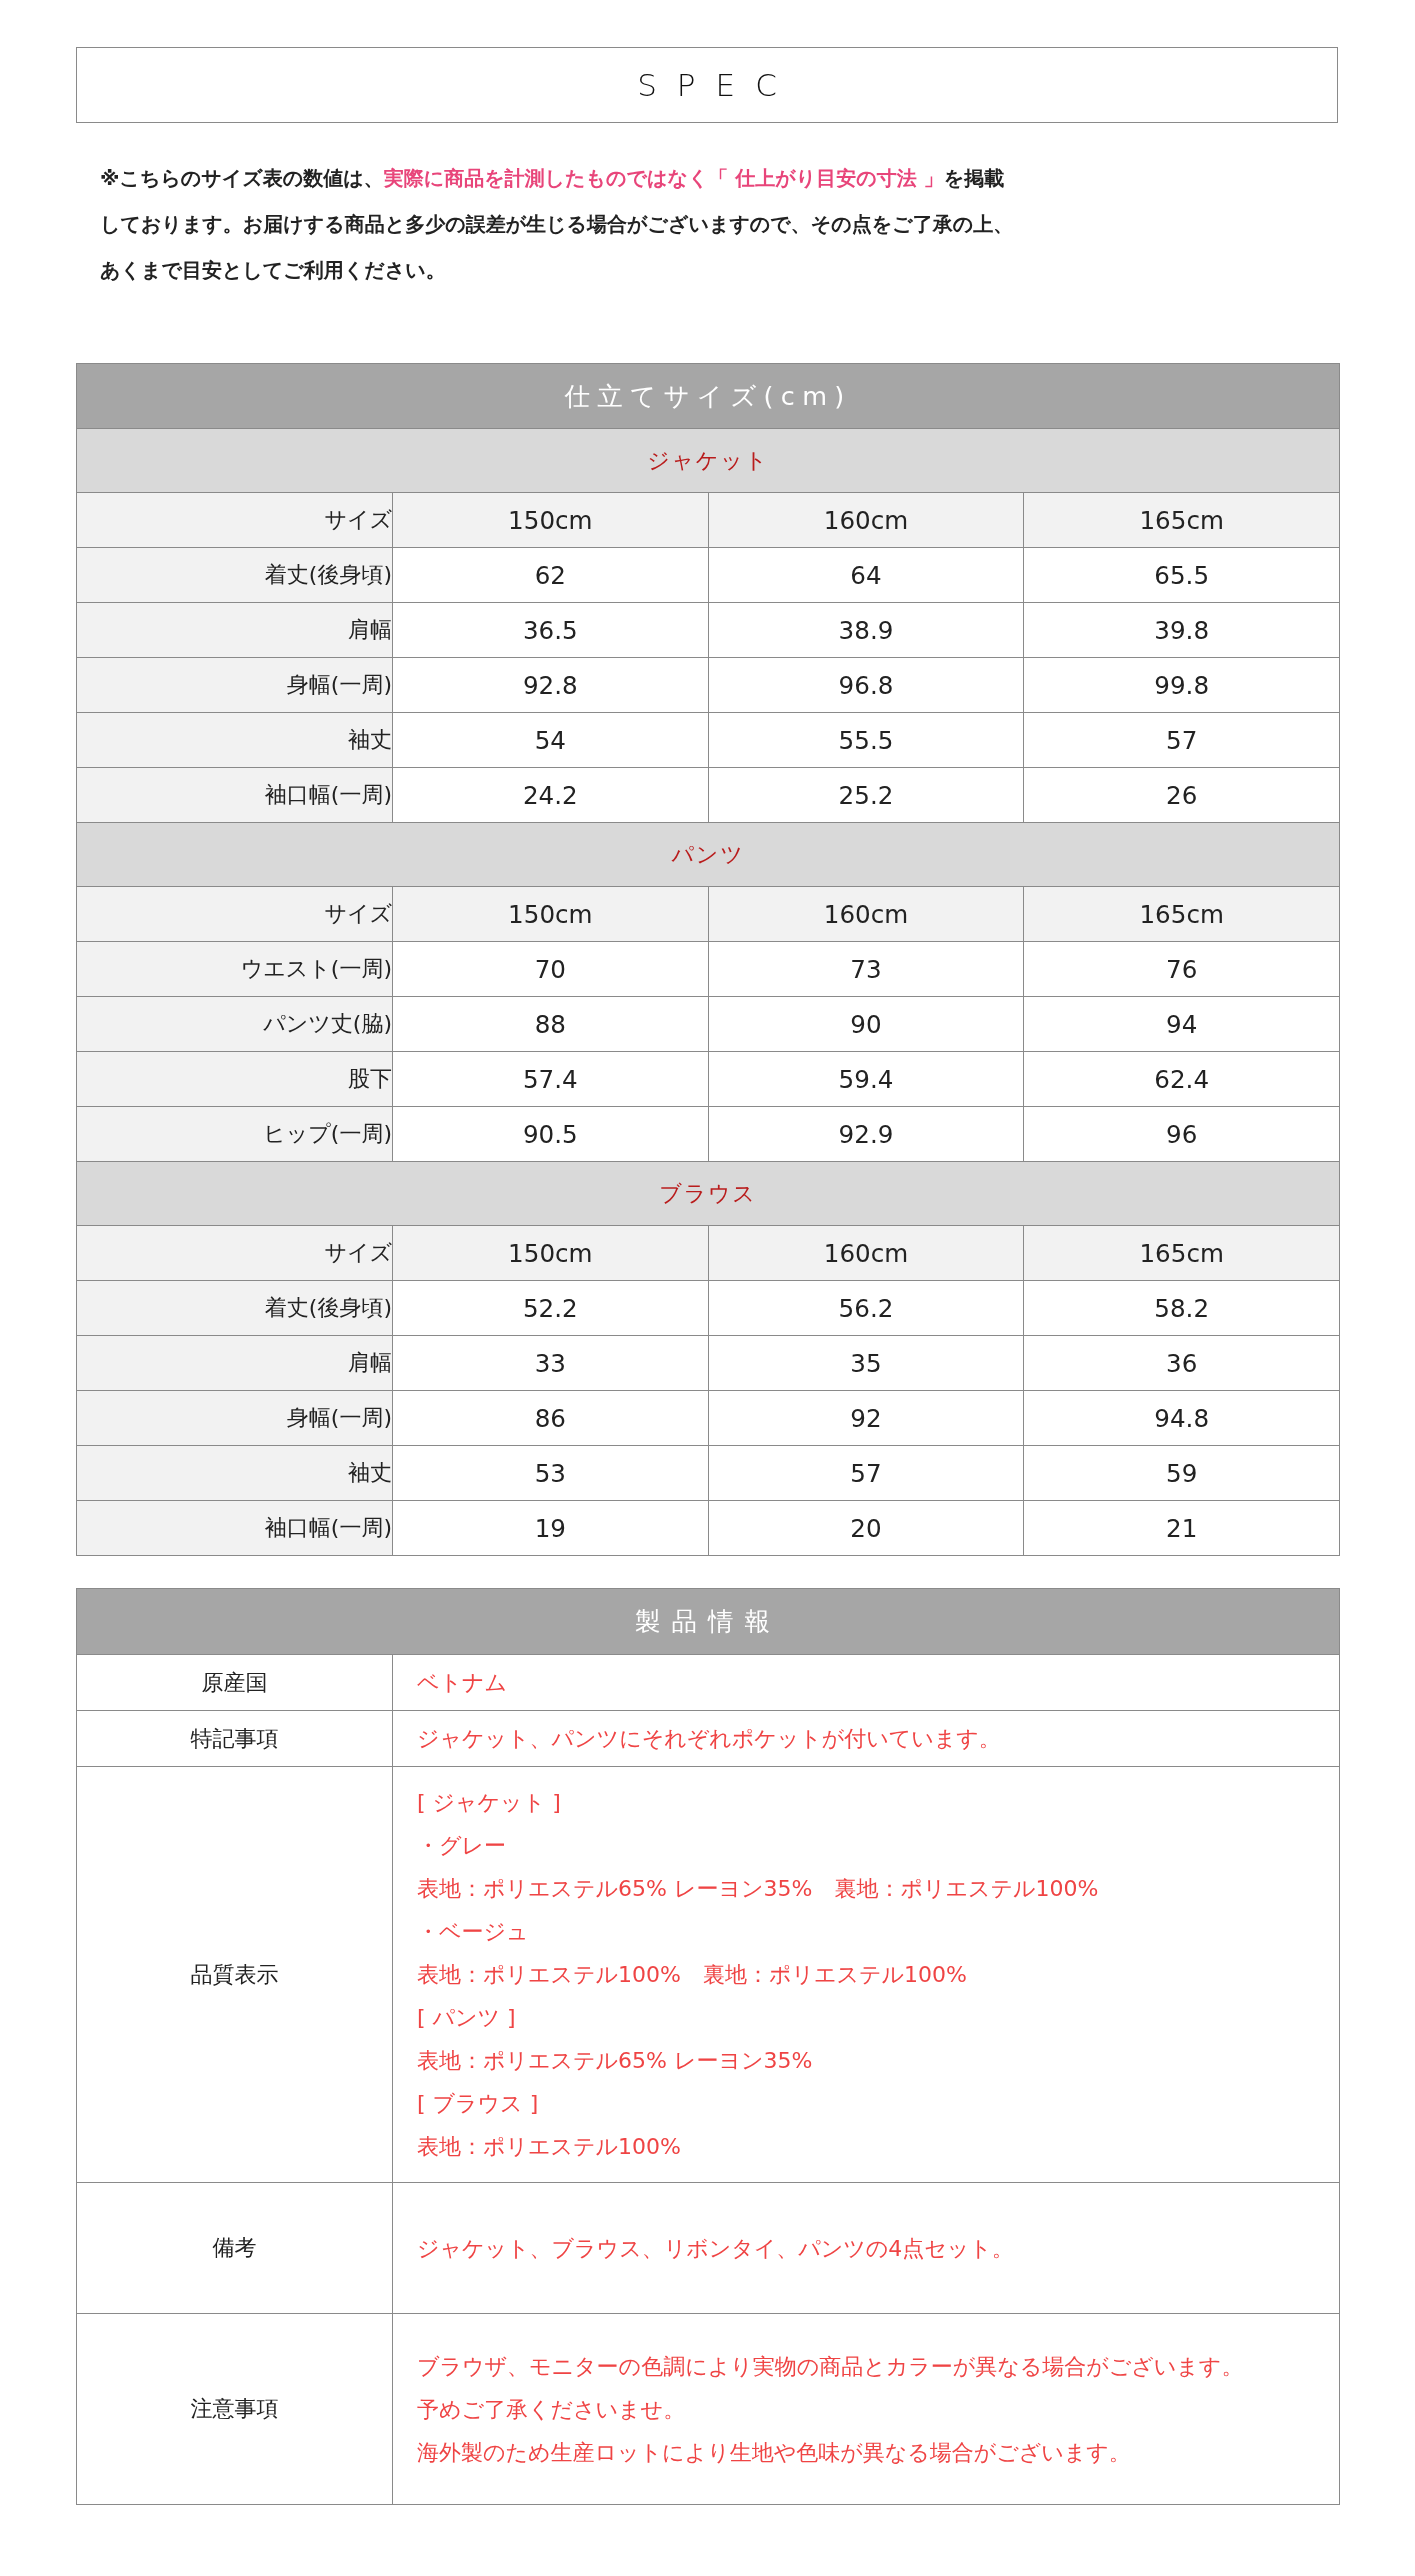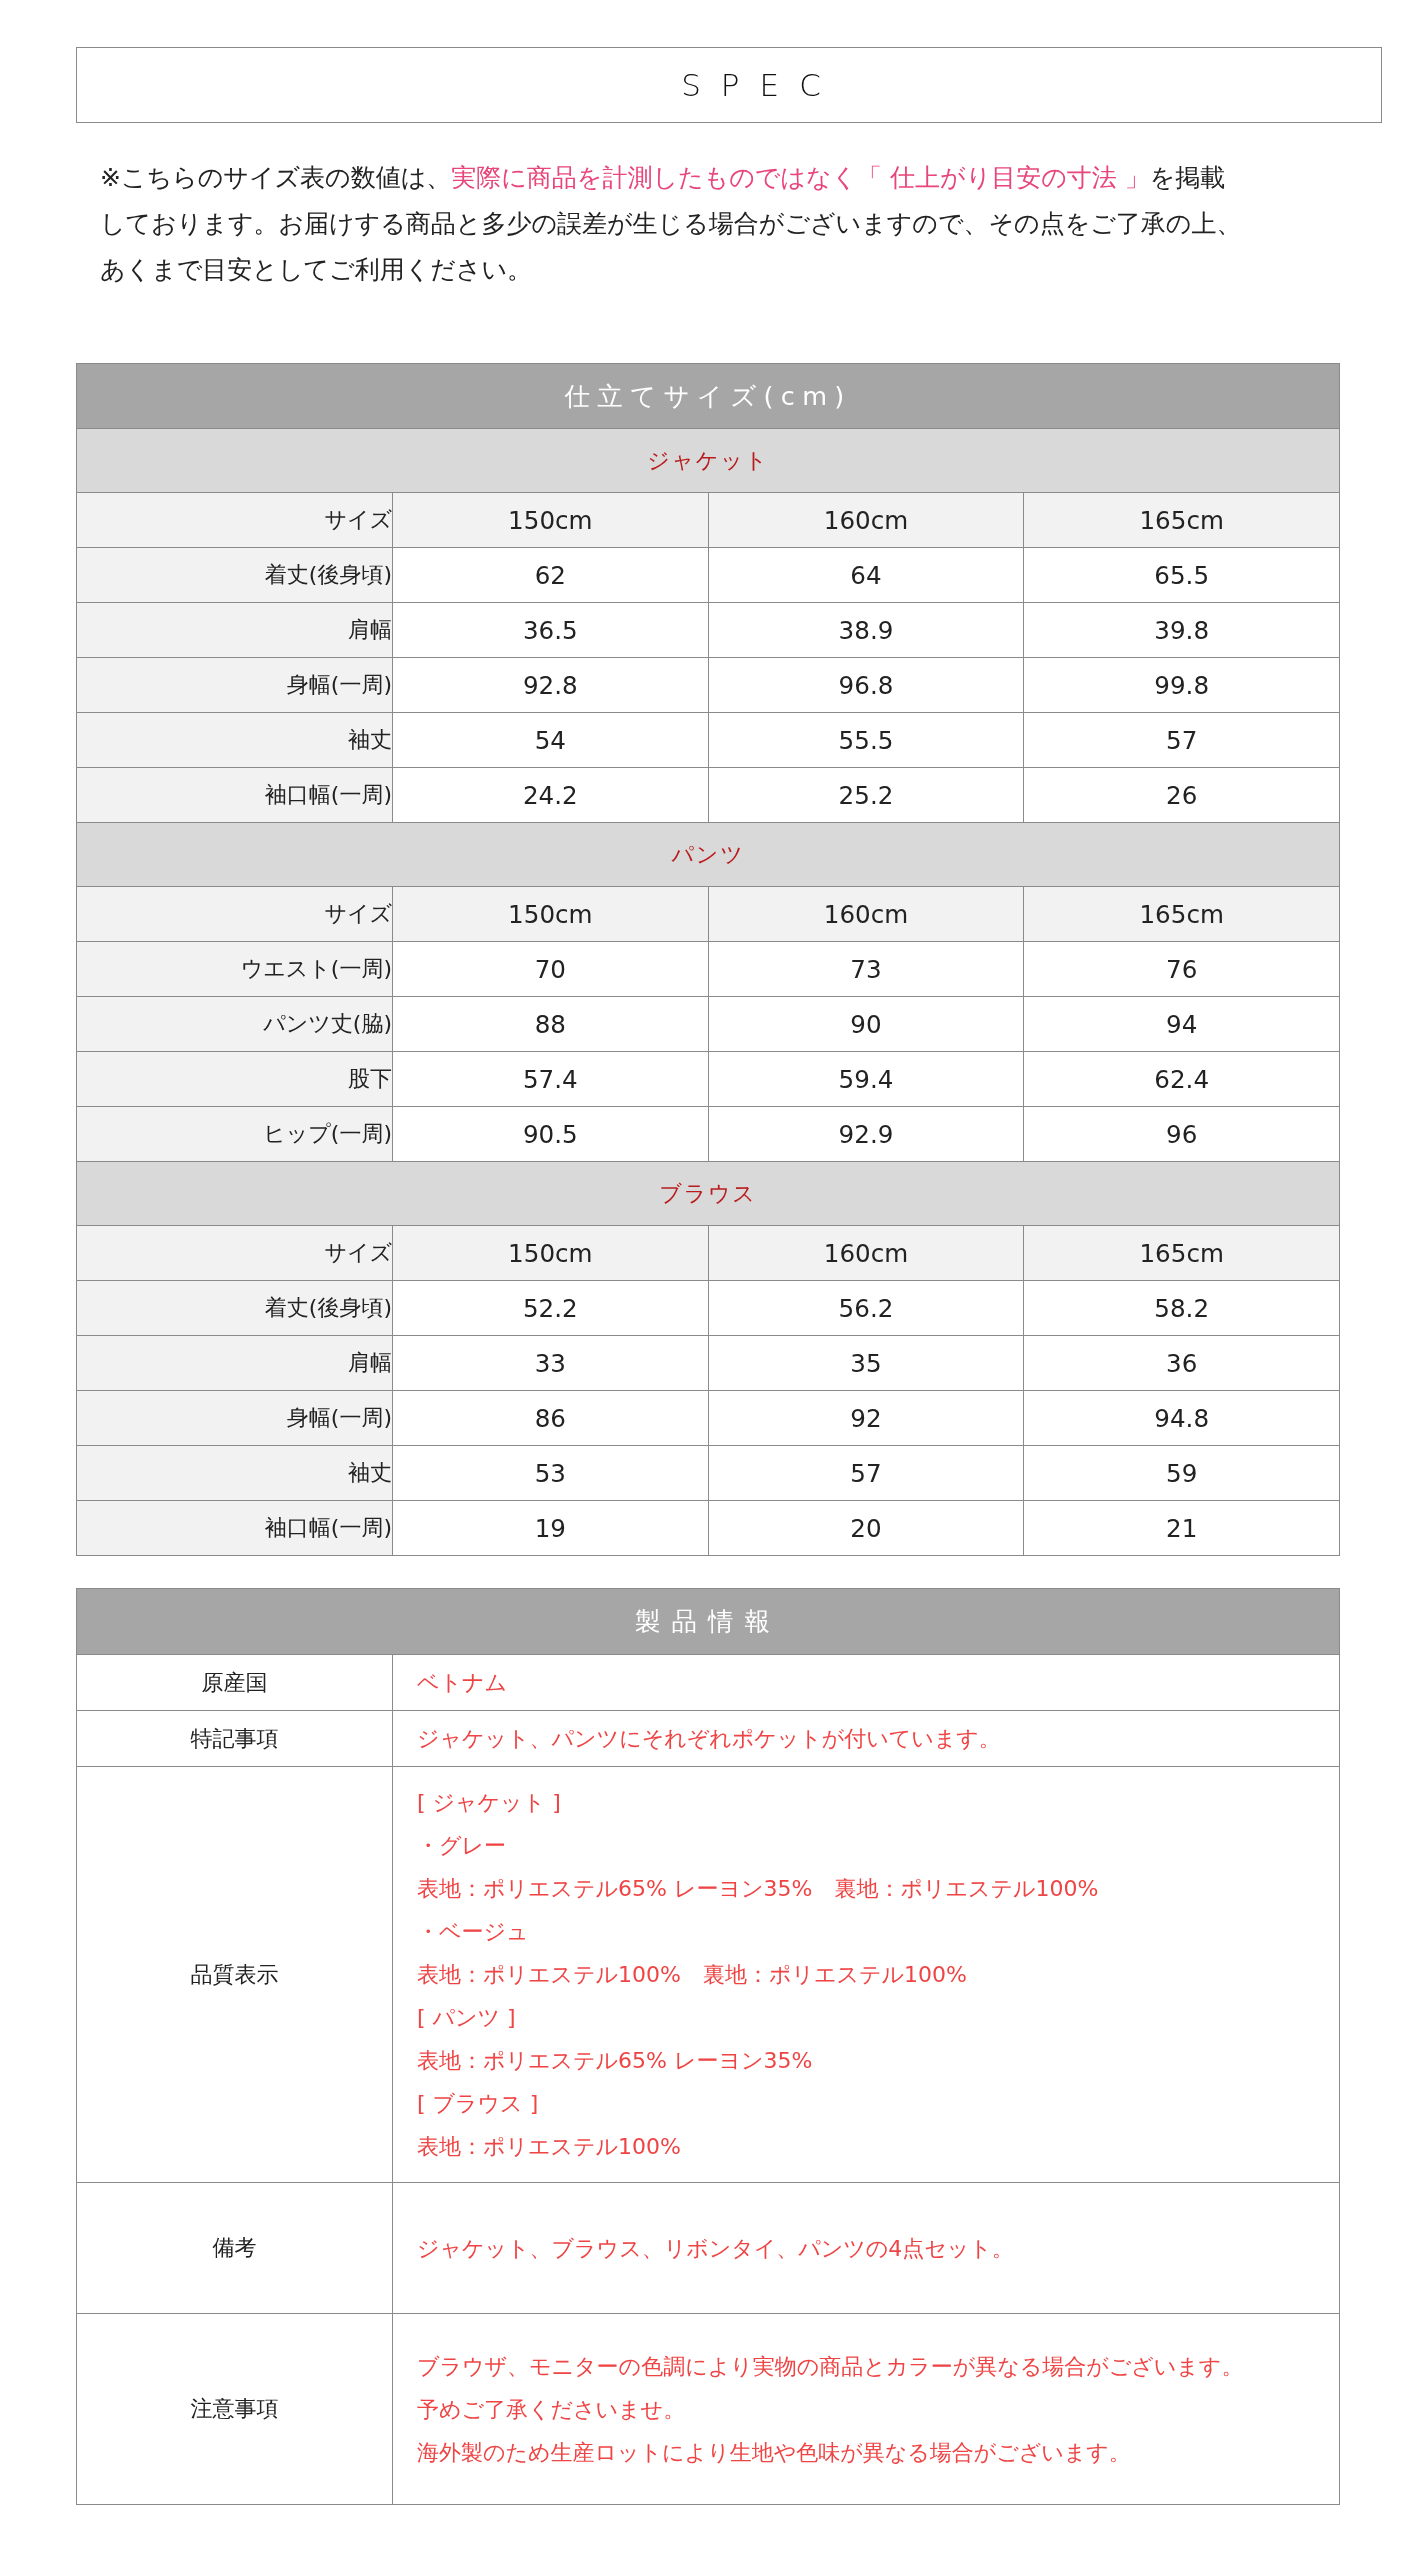--- a/index.html
+++ b/index.html
@@ -1,20 +1,20 @@
 <!DOCTYPE html>
 <html style="font-size:14.6px"><head>
 <meta charset="utf-8">
 <style>
   html, body { margin:0; padding:0; background:#ffffff; }
   body { width:1415px; height:2576px; position:relative; font-family:"DejaVu Sans", sans-serif; color:#222; }
   .wrap { position:absolute; left:76px; width:1264px; }
-  .spec-box { top:47px; height:74px; border:1.8px solid #8a8a8a; display:flex; align-items:center; justify-content:center; box-sizing:content-box; width:1260px;padding-left:44px; }
+  .spec-box { top:47px; height:74px; border:1.8px solid #8a8a8a; display:flex; align-items:center; justify-content:center; box-sizing:content-box; width:1260px; }
   .spec-title { font-size:31px; letter-spacing:20px; padding-left:20px; color:#111; font-weight:300; }
-  .note { top:155px; left:100px; width:1240px; font-size:25px; line-height:46px; color:#222; }
+  .note { top:155px; left:100px; width:1240px; font-size:20px; line-height:46px; color:#222;font-weight:bold; }
   .note .pink { color:#e8457a; }
   table { border-collapse:collapse; width:1264px; table-layout:fixed;margin-top:48px; }
   td, th { border:1.8px solid #8a8a8a; text-align:center; font-weight:normal; padding:0; }
   .size-table { top:315px; }
   .title-bar { background:#a6a6a6; color:#ffffff; height:64px; font-size:25.5px; letter-spacing:7.3px; }
   .section-bar { background:#d9d9d9; height:63px; font-size:22px; color:#b91c1c; letter-spacing:1.8px; }
   .size-table tr.data td { height:54px; font-size:24.6px; color:#222; }
   .size-table tr.data td.label { background:#f2f2f2; font-size:22px;text-align:right; }
   .size-table tr.head td { background:#f2f2f2; }
   .col1 { width:316px; }

